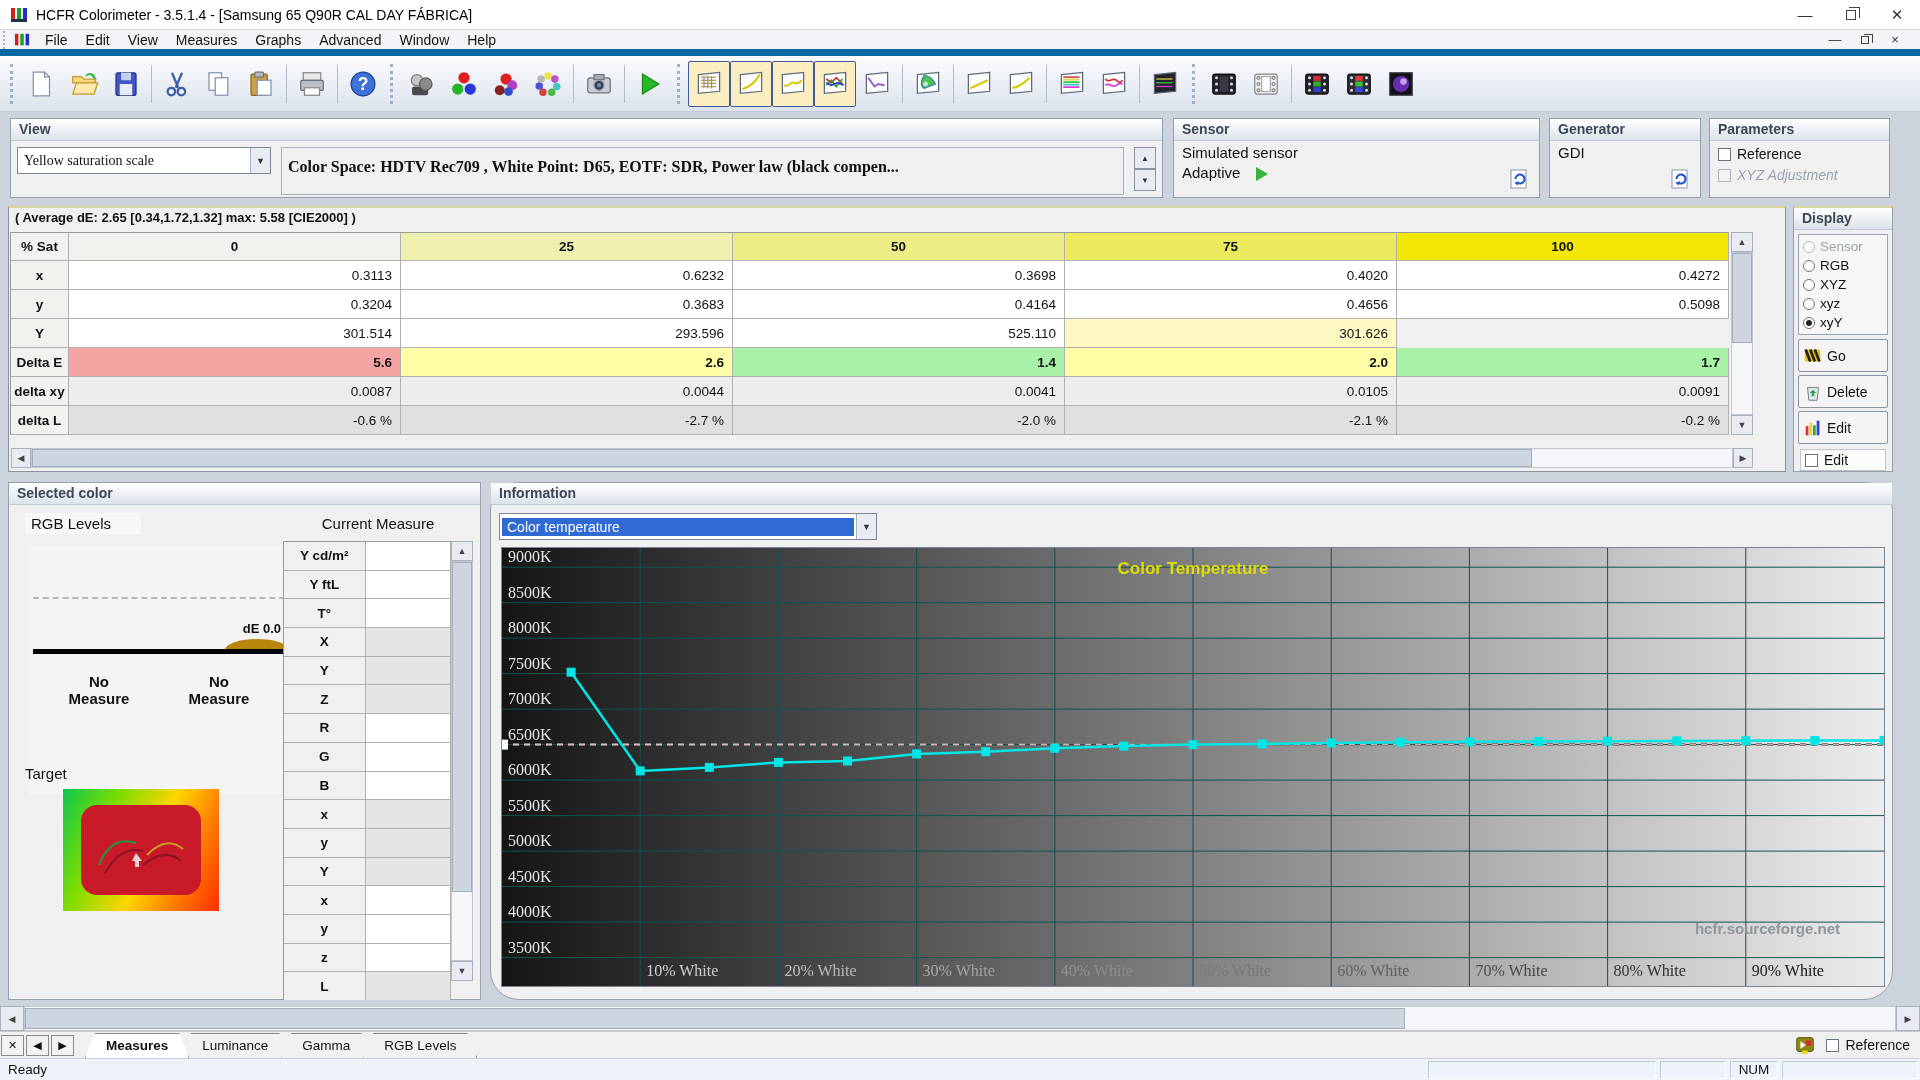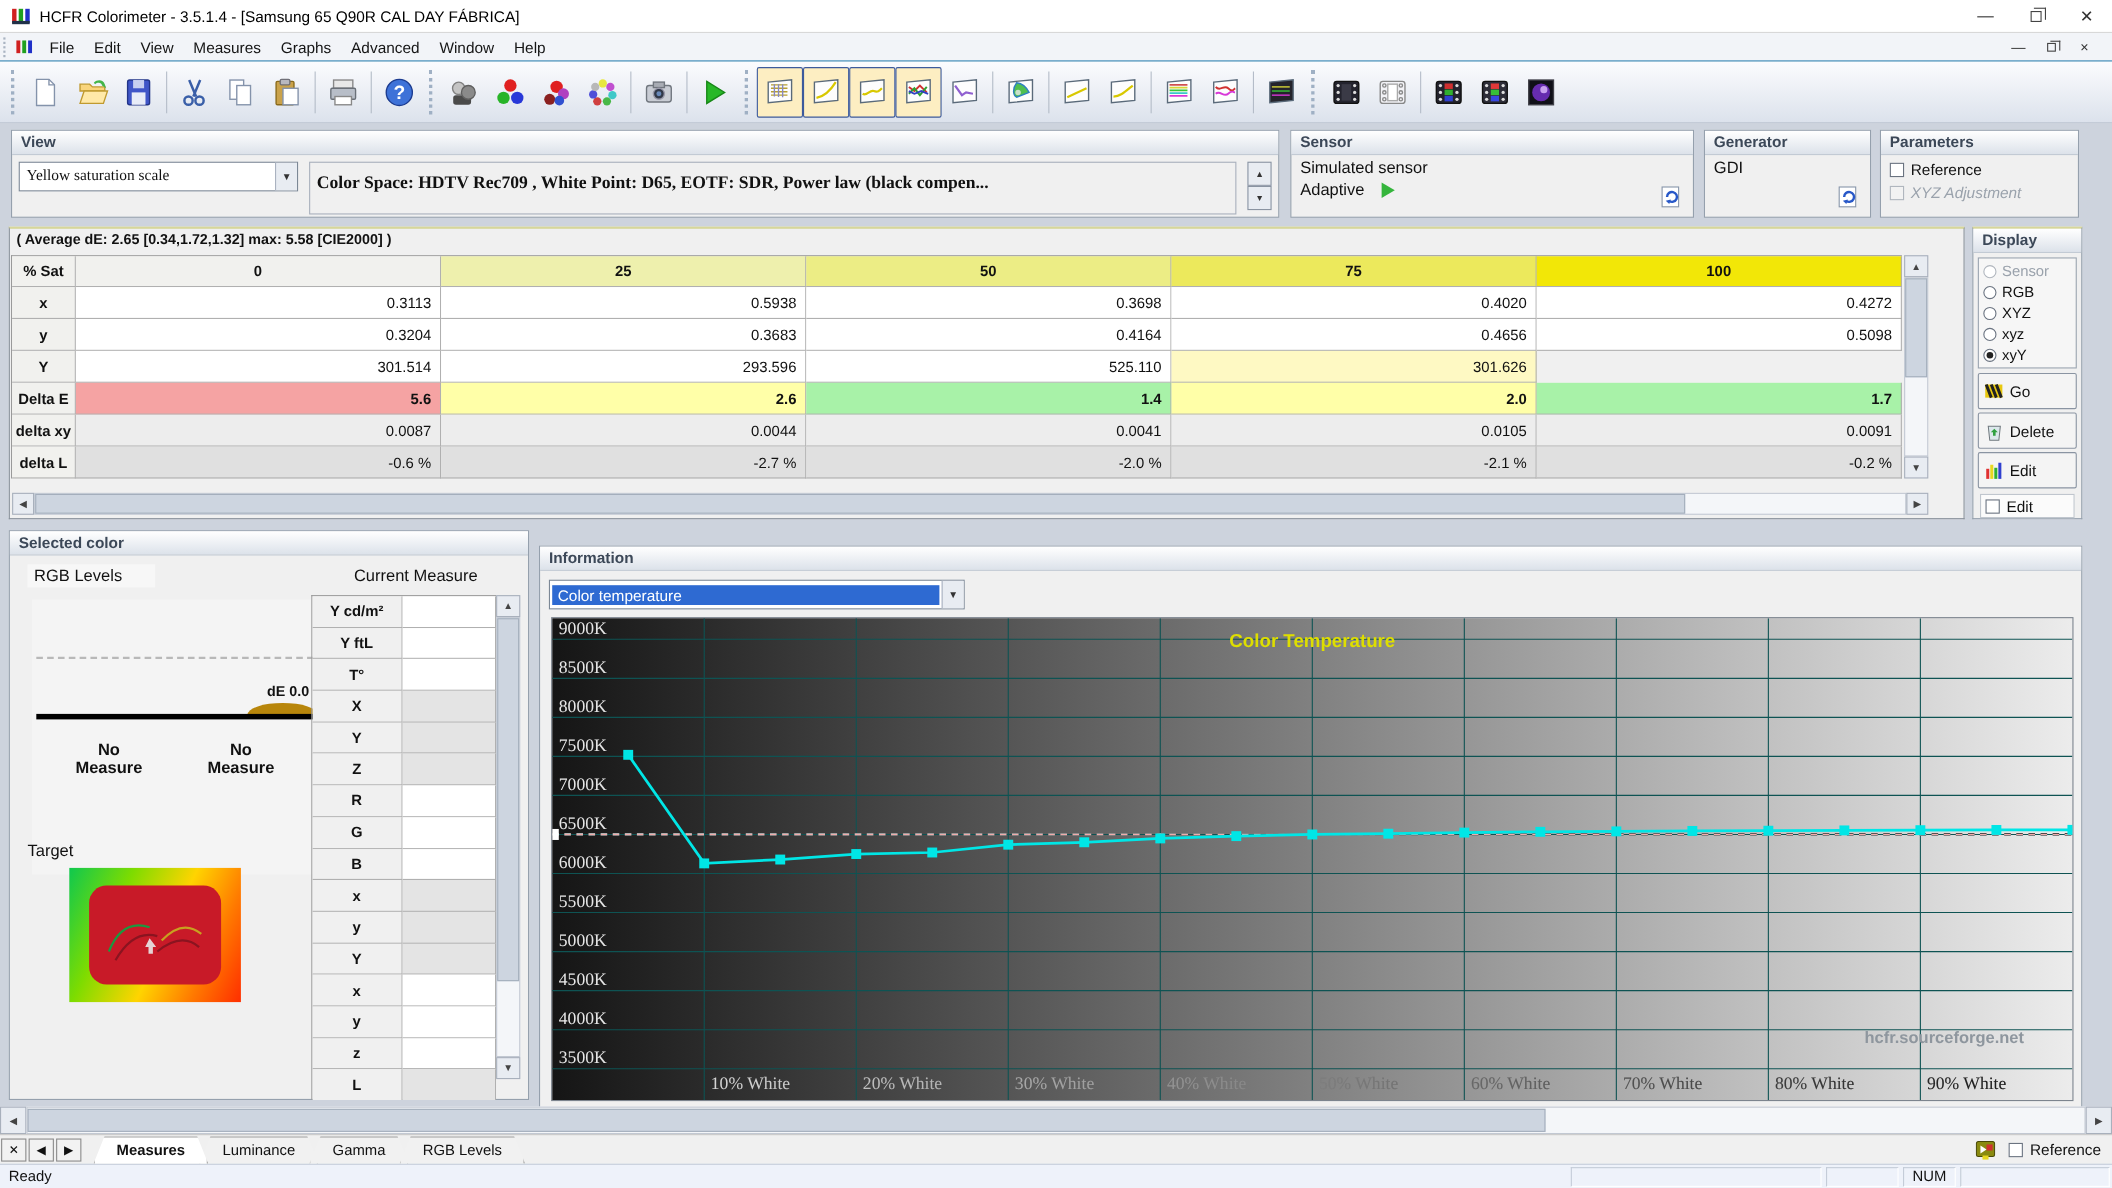--- a/index.html
+++ b/index.html
@@ -14,21 +14,21 @@
   .title-text { font-size:14px; color:#000; }
   .winbtns { margin-left:auto; display:flex; height:30px; }
   .winbtn { width:46px; height:30px; display:flex; align-items:center; justify-content:center;
     color:#333; font-size:15px; }
   .restore-glyph { position:relative; width:10px; height:10px; border:1px solid #444; background:#fff; }
   .restore-glyph::before { content:''; position:absolute; left:2px; top:-4px; width:10px; height:10px;
     border:1px solid #444; border-bottom:none; border-left:none; }
 
   
   #menubar { position:absolute; left:0; top:30px; width:1920px; height:26px; background:#f2f4f8;
-    display:flex; align-items:center; border-bottom:1px solid #0369a1; }
+    display:flex; align-items:center; border-bottom:7px solid #0369a1; }
   #menubar .grip { width:5px; height:18px; margin-left:3px; border-left:2px dotted #aab4c2; }
   #menubar .appicon { width:16px; height:16px; margin:0 6px; display:flex; }
   .menu-item { padding:3px 9px; font-size:14px; color:#141414; }
   .mdi-btns { margin-left:auto; display:flex; align-items:center; gap:8px; margin-right:14px; }
   .mdi-btn { width:22px; height:18px; display:flex; align-items:center; justify-content:center;
     color:#333; font-size:13px; }
   .mdi-restore { position:relative; width:8px; height:8px; border:1px solid #444; background:transparent; }
   .mdi-restore::before { content:''; position:absolute; left:2px; top:-3px; width:8px; height:8px;
     border:1px solid #444; border-bottom:none; border-left:none; }
 
@@ -149,21 +149,21 @@
     font-size:13.5px; font-weight:bold; display:flex; align-items:center; justify-content:center; }
   .cm-val { width:86px; border-right:1px solid #b0b0b0; border-bottom:1px solid #b0b0b0; background:#fff; }
   .cm-val.gray { background:#e4e4e4; }
   #cm-vscroll { position:absolute; left:442px; top:58px; width:22px; height:440px; }
   #cm-vscroll .sb-btn { width:22px; height:20px; }
   #cm-vscroll .sb-track { position:absolute; top:20px; bottom:20px; width:22px; }
   #cm-vscroll .sb-thumb { position:absolute; top:21px; left:1px; width:20px; height:330px; }
   #cm-vscroll .down { position:absolute; bottom:0; }
 
   
-  #p-info { left:490px; top:384px; width:1403px; height:518px; }
+  #p-info { left:490px; top:370px; width:1403px; height:518px;border-radius:29px; }
   #info-combo { position:absolute; left:8px; top:30px; width:378px; }
   #info-combo .ctext { background:#2e6ad2; color:#fff; margin:2px; padding:1px 5px; }
   #chart { position:absolute; left:10px; top:64px; width:1384px; height:440px;
     background:linear-gradient(90deg,#151515,#ececec); border:1px solid #7c848e; }
   #chart svg { position:absolute; left:0; top:0; }
   .grid { stroke-width:1; }
   .ylab, .xlab { fill:#ffffff; font-family:"Liberation Serif","DejaVu Serif",serif; font-size:16px; }
   .refline { stroke:#ffffff; stroke-width:2; stroke-dasharray:6 5; }
   .ctitle { font-weight:bold; font-size:17px; font-family:"Liberation Sans",sans-serif; }
   .wmark { fill:#8e969e; font-weight:bold; font-size:15px; }
@@ -561,21 +561,21 @@
             <div class="mcell mlabel">% Sat</div>
             <div class="mcell mcol" style="background:#f1f1ee">0</div>
             <div class="mcell mcol" style="background:#eef0ad">25</div>
             <div class="mcell mcol" style="background:#eced85">50</div>
             <div class="mcell mcol" style="background:#ece95c">75</div>
             <div class="mcell mcol" style="background:#f2e707">100</div>
           </div>
           <div class="mrow">
             <div class="mcell mlabel">x</div>
             <div class="mcell mval" style="background:#ffffff">0.3113</div>
-            <div class="mcell mval" style="background:#ffffff">0.5938</div>
+            <div class="mcell mval" style="background:#ffffff">0.6232</div>
             <div class="mcell mval" style="background:#ffffff">0.3698</div>
             <div class="mcell mval" style="background:#ffffff">0.4020</div>
             <div class="mcell mval" style="background:#ffffff">0.4272</div>
           </div>
           <div class="mrow">
             <div class="mcell mlabel">y</div>
             <div class="mcell mval" style="background:#ffffff">0.3204</div>
             <div class="mcell mval" style="background:#ffffff">0.3683</div>
             <div class="mcell mval" style="background:#ffffff">0.4164</div>
             <div class="mcell mval" style="background:#ffffff">0.4656</div>

